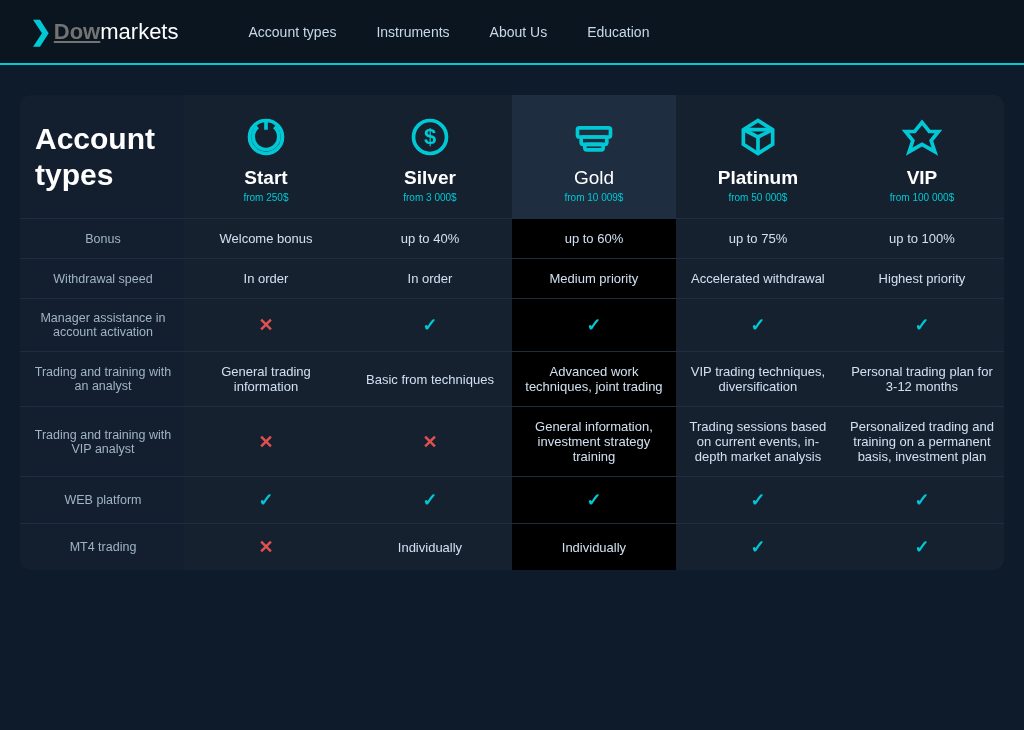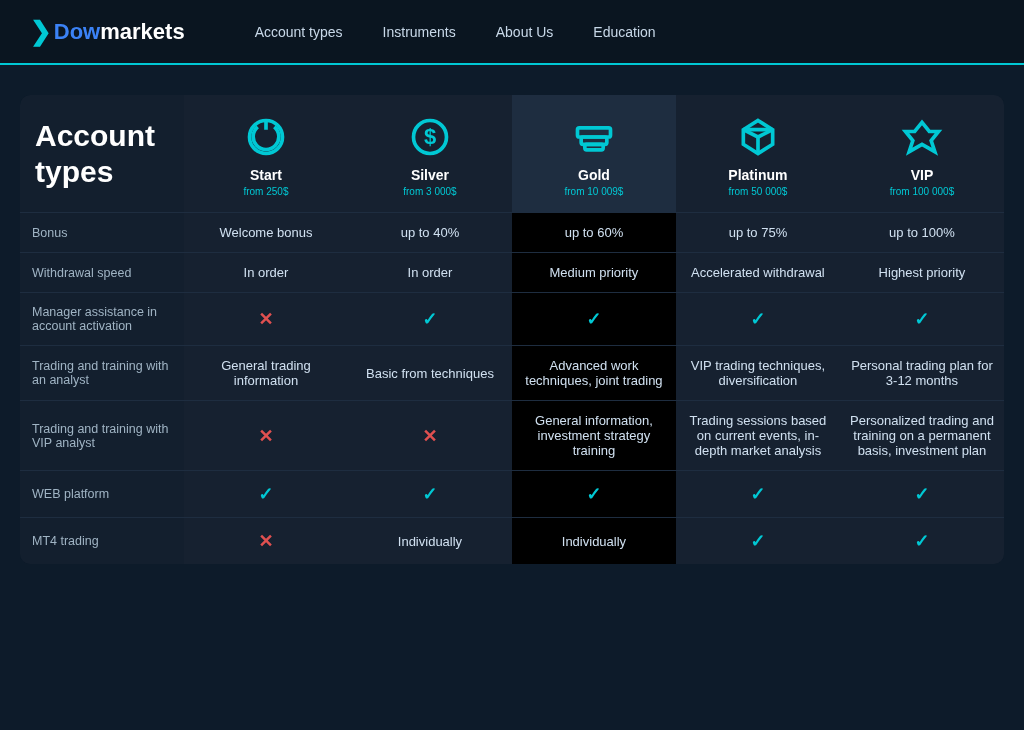--- a/index.html
+++ b/index.html
@@ -27,22 +27,22 @@
       font-size: 22px;
       font-weight: 700;
       color: #fff;
       margin-right: 30px;
     }
     .logo-arrow {
       color: #00c8d4;
       font-size: 26px;
       margin-right: 2px;
     }
-    .logo-dow { color: #3b82f6; }
-    .logo-markets { color: #fff; font-weight: 700; text-align: right; }
+    .logo-dow { color: #737373; text-decoration: underline; }
+    .logo-markets { color: #fff; font-weight: 400; text-align: right; }
     .nav-link {
       color: #c8d8e8;
       font-size: 14px;
       text-decoration: none;
       cursor: pointer;
       padding: 4px 0;
     }
 
     
     .main {
@@ -85,46 +85,46 @@
     }
 
     .plan-col {
       background: #162130;
     }
     .plan-col.gold-col {
       background: #1e2d40;
     }
 
     .plan-name {
-      font-size: 14px;
+      font-size: 19px;
       font-weight: 600;
       color: #fff;
       display: block;
     }
     .plan-name.gold-name {
-      font-weight: 700;
+      font-weight: 400;
     }
 
     .plan-price {
       font-size: 10px;
       color: #00c8d4;
       display: block;
       margin-top: 3px;
     }
 
     
     .data-row td {
       padding: 12px 10px;
       font-size: 13px;
       text-align: center;
       border-top: 1px solid #1e2d40;
       vertical-align: middle;
     }
     .data-row td:first-child {
-      text-align: left;
+      text-align: center;
       background: #131f2e;
       color: #a0b4c4;
       font-size: 12.5px;
       padding-left: 12px;
       margin-top: 15px;
     }
     .data-row td.plan-cell {
       background: #162130;
       color: #d0e0f0;
     }

